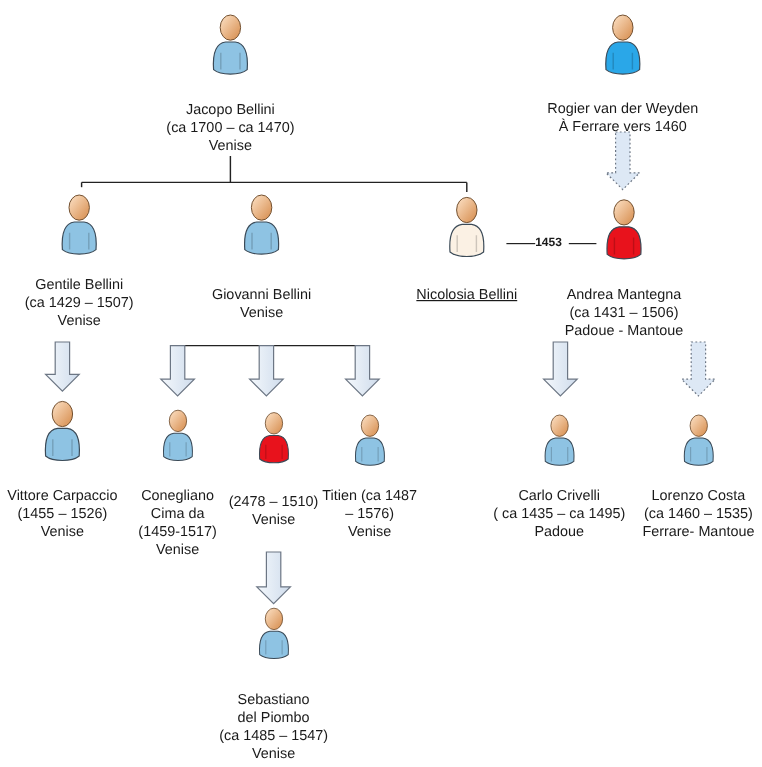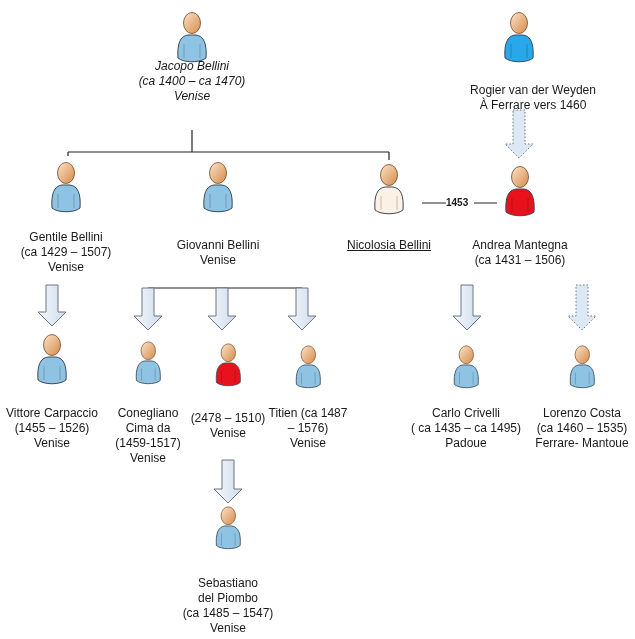--- a/index.html
+++ b/index.html
@@ -55,33 +55,33 @@
 
 <div class="marriage" style="left:446px; top:197px;">1453</div>
 
 <div id="nodes">
     <div class="node">
       <div class="person" style="left: 174px; top: 8px; transform: scale(1); transform-origin: left top;"><svg width="36" height="56" viewBox="0 0 36 56">
     <path d="M4 50 C3 36 6 28 14 27 L22 27 C30 28 33 36 32 50 C26 55 10 55 4 50 Z" fill="#8ec3e3" stroke="#3b4a57" stroke-width="1"></path>
     <path d="M10 36 L10 50 M26 36 L26 50" stroke="rgba(0,0,0,0.18)" stroke-width="1.2"></path>
     <ellipse cx="18" cy="15" rx="8.5" ry="10.5" fill="url(#gSkin)" stroke="#6d4a2a" stroke-width="0.8"></ellipse>
   </svg></div>
-      <div class="label" style="top: 59px; left: 112px; width: 160px; font-style: italic;">
+      <div class="label" style="top: 84px; left: 112px; width: 160px;">
         <div>Jacopo Bellini</div>
-        <div>(ca 1400 – ca 1470)</div>
+        <div>(ca 1700 – ca 1470)</div>
         <div>Venise</div>
       </div>
     </div>
     <div class="node">
       <div class="person" style="left: 501px; top: 8px; transform: scale(1); transform-origin: left top;"><svg width="36" height="56" viewBox="0 0 36 56">
     <path d="M4 50 C3 36 6 28 14 27 L22 27 C30 28 33 36 32 50 C26 55 10 55 4 50 Z" fill="#2aa7e8" stroke="#3b4a57" stroke-width="1"></path>
     <path d="M10 36 L10 50 M26 36 L26 50" stroke="rgba(0,0,0,0.18)" stroke-width="1.2"></path>
     <ellipse cx="18" cy="15" rx="8.5" ry="10.5" fill="url(#gSkin)" stroke="#6d4a2a" stroke-width="0.8"></ellipse>
   </svg></div>
-      <div class="label" style="top: 83px; left: 453px; width: 160px;">
+      <div class="label" style="top: 83px; left: 439px; width: 160px;">
         <div>Rogier van der Weyden</div>
         <div>À Ferrare vers 1460</div>
       </div>
     </div>
     <div class="node">
       <div class="person" style="left: 48px; top: 158px; transform: scale(1); transform-origin: left top;"><svg width="36" height="56" viewBox="0 0 36 56">
     <path d="M4 50 C3 36 6 28 14 27 L22 27 C30 28 33 36 32 50 C26 55 10 55 4 50 Z" fill="#8ec3e3" stroke="#3b4a57" stroke-width="1"></path>
     <path d="M10 36 L10 50 M26 36 L26 50" stroke="rgba(0,0,0,0.18)" stroke-width="1.2"></path>
     <ellipse cx="18" cy="15" rx="8.5" ry="10.5" fill="url(#gSkin)" stroke="#6d4a2a" stroke-width="0.8"></ellipse>
   </svg></div>
@@ -114,20 +114,21 @@
     </div>
     <div class="node">
       <div class="person" style="left: 502px; top: 162px; transform: scale(1); transform-origin: left top;"><svg width="36" height="56" viewBox="0 0 36 56">
     <path d="M4 50 C3 36 6 28 14 27 L22 27 C30 28 33 36 32 50 C26 55 10 55 4 50 Z" fill="#e8121c" stroke="#3b4a57" stroke-width="1"></path>
     <path d="M10 36 L10 50 M26 36 L26 50" stroke="rgba(0,0,0,0.18)" stroke-width="1.2"></path>
     <ellipse cx="18" cy="15" rx="8.5" ry="10.5" fill="url(#gSkin)" stroke="#6d4a2a" stroke-width="0.8"></ellipse>
   </svg></div>
       <div class="label" style="top: 238px; left: 440px; width: 160px;">
         <div>Andrea Mantegna</div>
         <div>(ca 1431 – 1506)</div>
+        <div>Padoue - Mantoue</div>
       </div>
     </div>
     <div class="node">
       <div class="person" style="left: 34px; top: 330px; transform: scale(1); transform-origin: left top;"><svg width="36" height="56" viewBox="0 0 36 56">
     <path d="M4 50 C3 36 6 28 14 27 L22 27 C30 28 33 36 32 50 C26 55 10 55 4 50 Z" fill="#8ec3e3" stroke="#3b4a57" stroke-width="1"></path>
     <path d="M10 36 L10 50 M26 36 L26 50" stroke="rgba(0,0,0,0.18)" stroke-width="1.2"></path>
     <ellipse cx="18" cy="15" rx="8.5" ry="10.5" fill="url(#gSkin)" stroke="#6d4a2a" stroke-width="0.8"></ellipse>
   </svg></div>
       <div class="label" style="top: 406px; left: -28px; width: 160px;">
         <div>Vittore Carpaccio</div>

